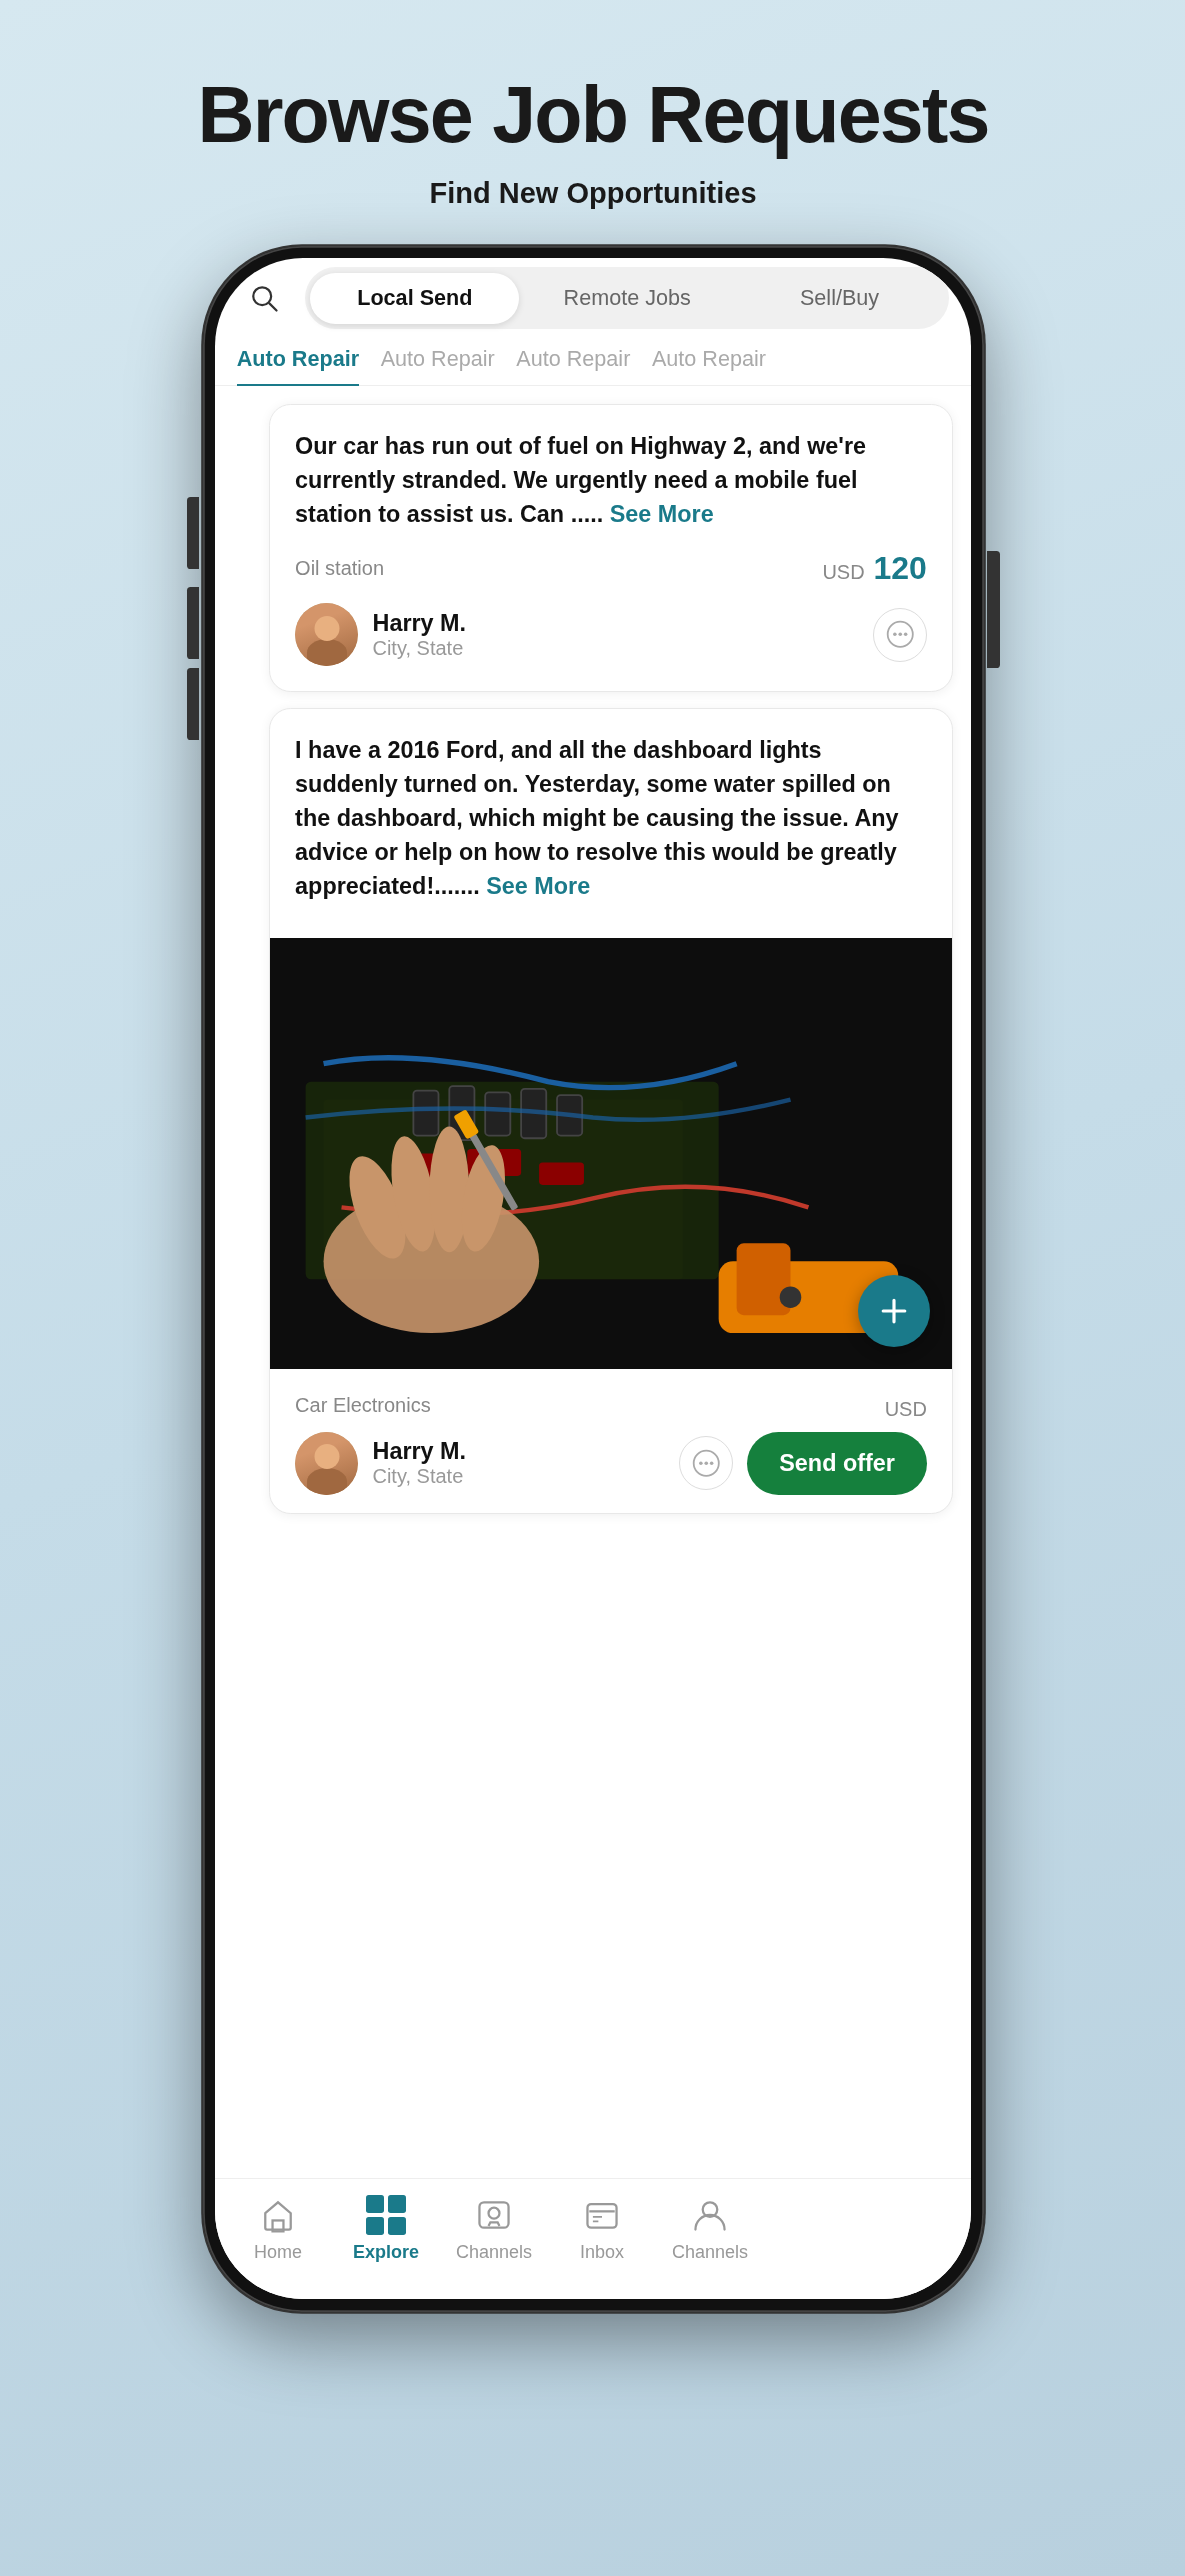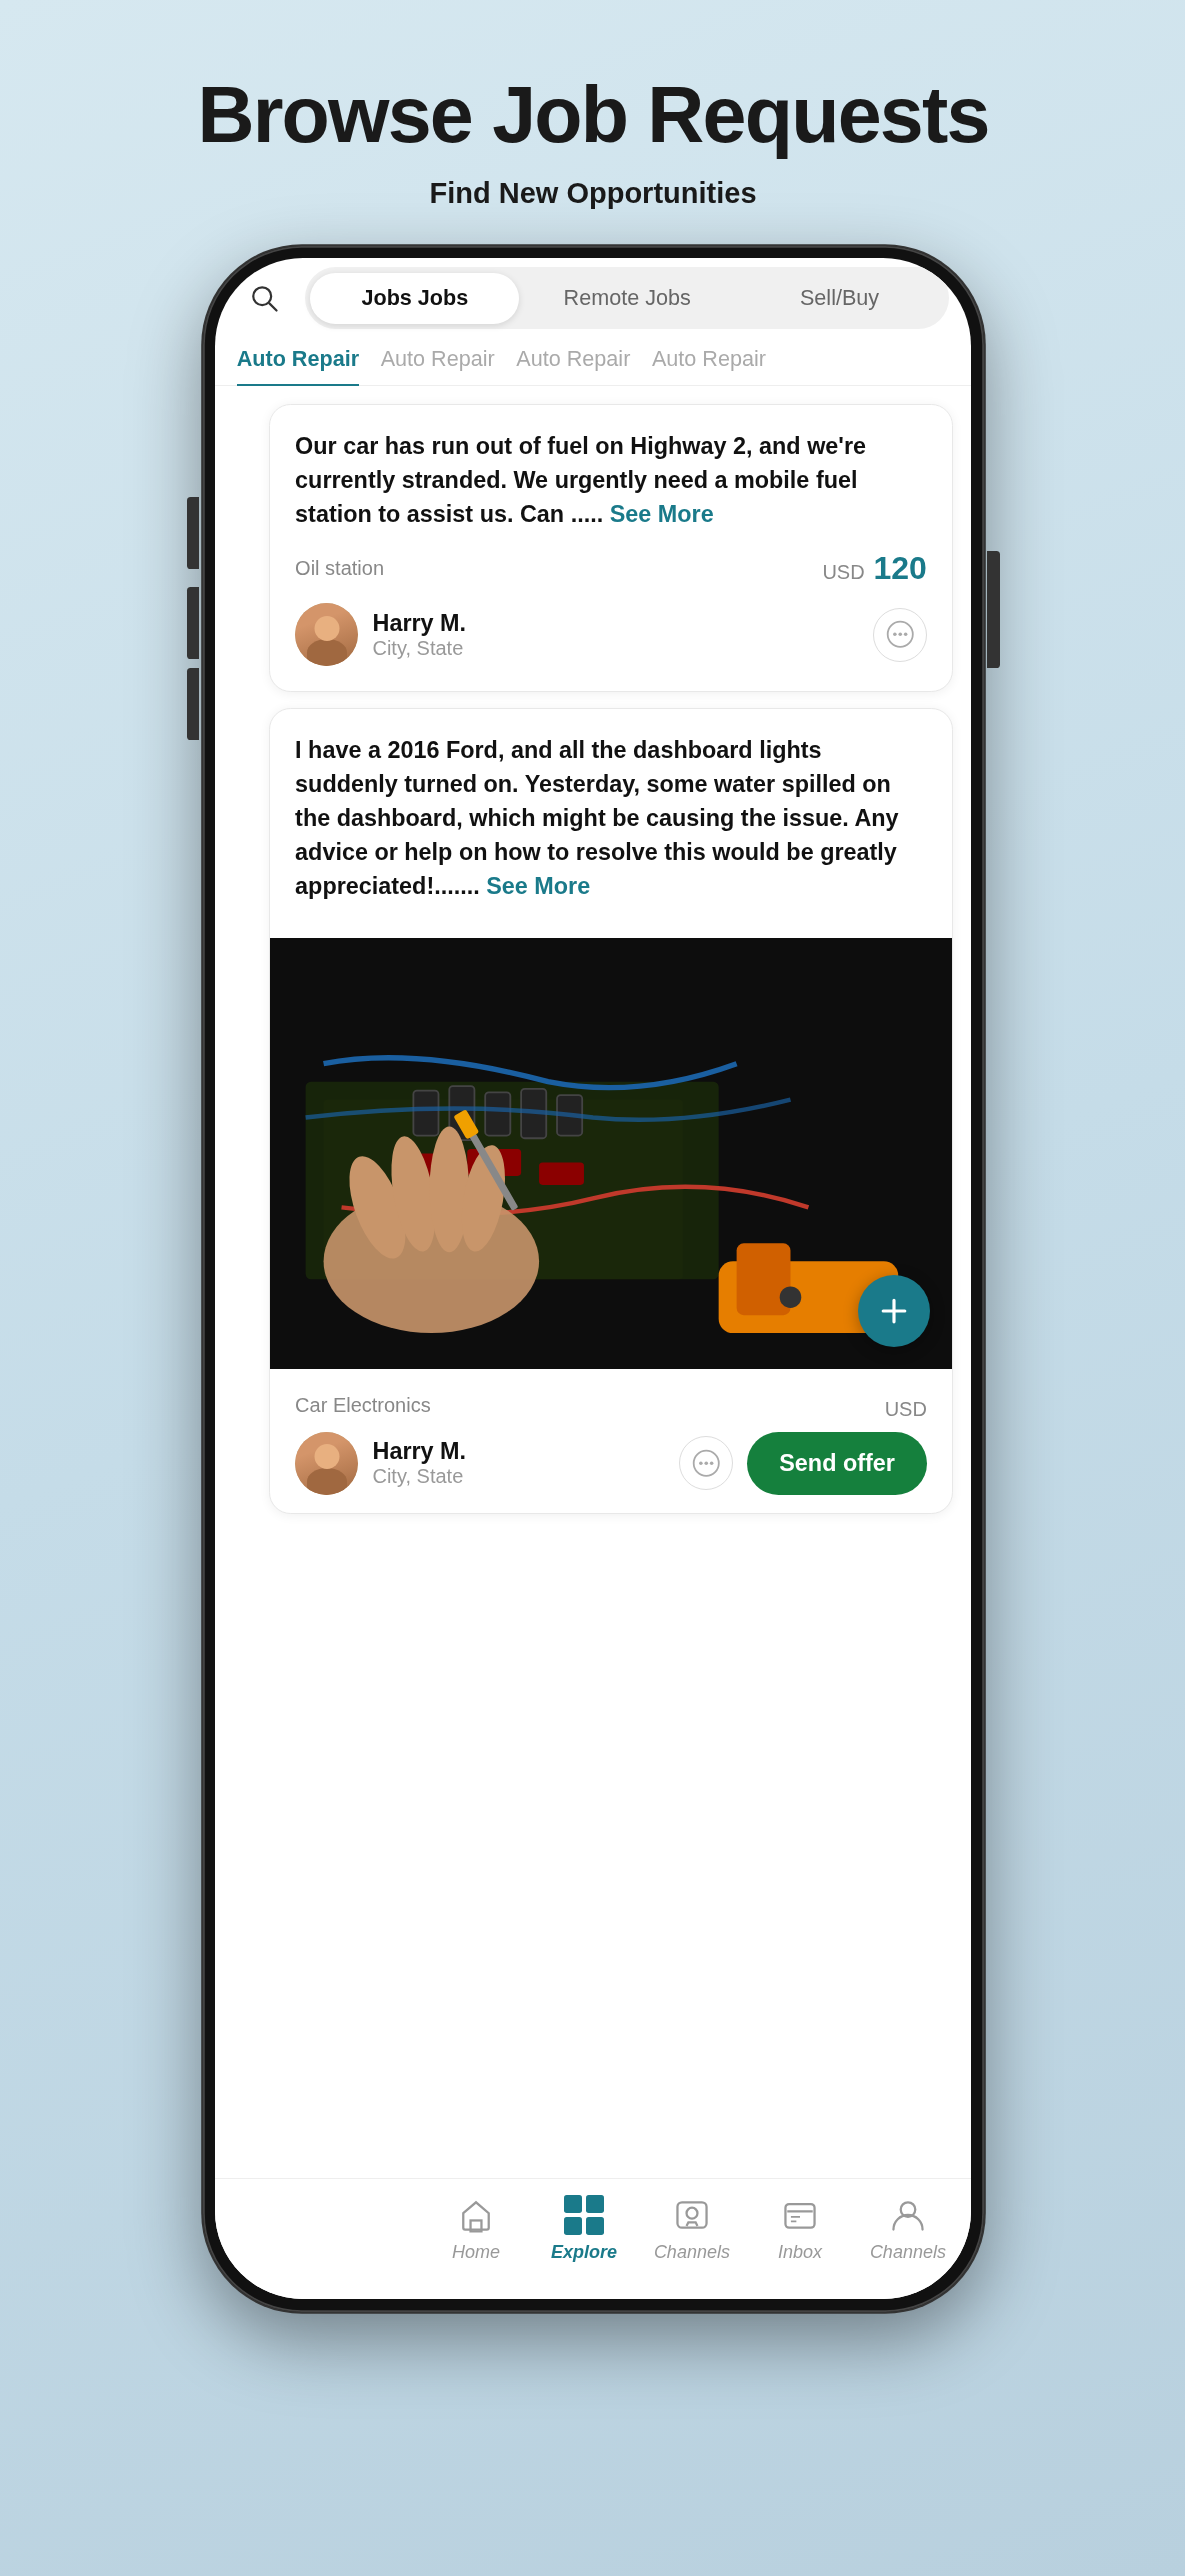--- a/index.html
+++ b/index.html
@@ -396,27 +396,26 @@
       font-weight: 700;
       padding: 18px 32px;
       border-radius: 45px;
       cursor: pointer;
       white-space: nowrap;
     }
 
     
     .bottom-nav {
       display: flex;
-      justify-content: flex-end;
+      justify-content: flex-start;
       align-items: center;
       padding: 16px 9px 36px;
       border-top: 1.3px solid #eee;
       background: #fff;
       flex-shrink: 0;
-      font-style: italic;
     }
     .nav-item {
       display: flex;
       flex-direction: column;
       align-items: center;
       gap: 7.2px;
       cursor: pointer;
       min-width: 108px;
     }
     .nav-item svg {
@@ -457,21 +456,21 @@
 
 
     <div class="top-nav">
       <div class="search-icon-btn">
         <svg viewBox="0 0 38 38" fill="none">
           <circle cx="17" cy="17" r="10" stroke="#333" stroke-width="2.5"></circle>
           <path d="M25 25L33 33" stroke="#333" stroke-width="2.5" stroke-linecap="round"></path>
         </svg>
       </div>
       <div class="tab-pills">
-        <div class="tab-pill active">Jobs Jobs</div>
+        <div class="tab-pill active">Local Send</div>
         <div class="tab-pill">Remote Jobs</div>
         <div class="tab-pill">Sell/Buy</div>
       </div>
     </div>
 
     <div class="category-tabs">
       <div class="cat-tab active">Auto Repair</div>
       <div class="cat-tab">Auto Repair</div>
       <div class="cat-tab">Auto Repair</div>
       <div class="cat-tab">Auto Repair</div>

